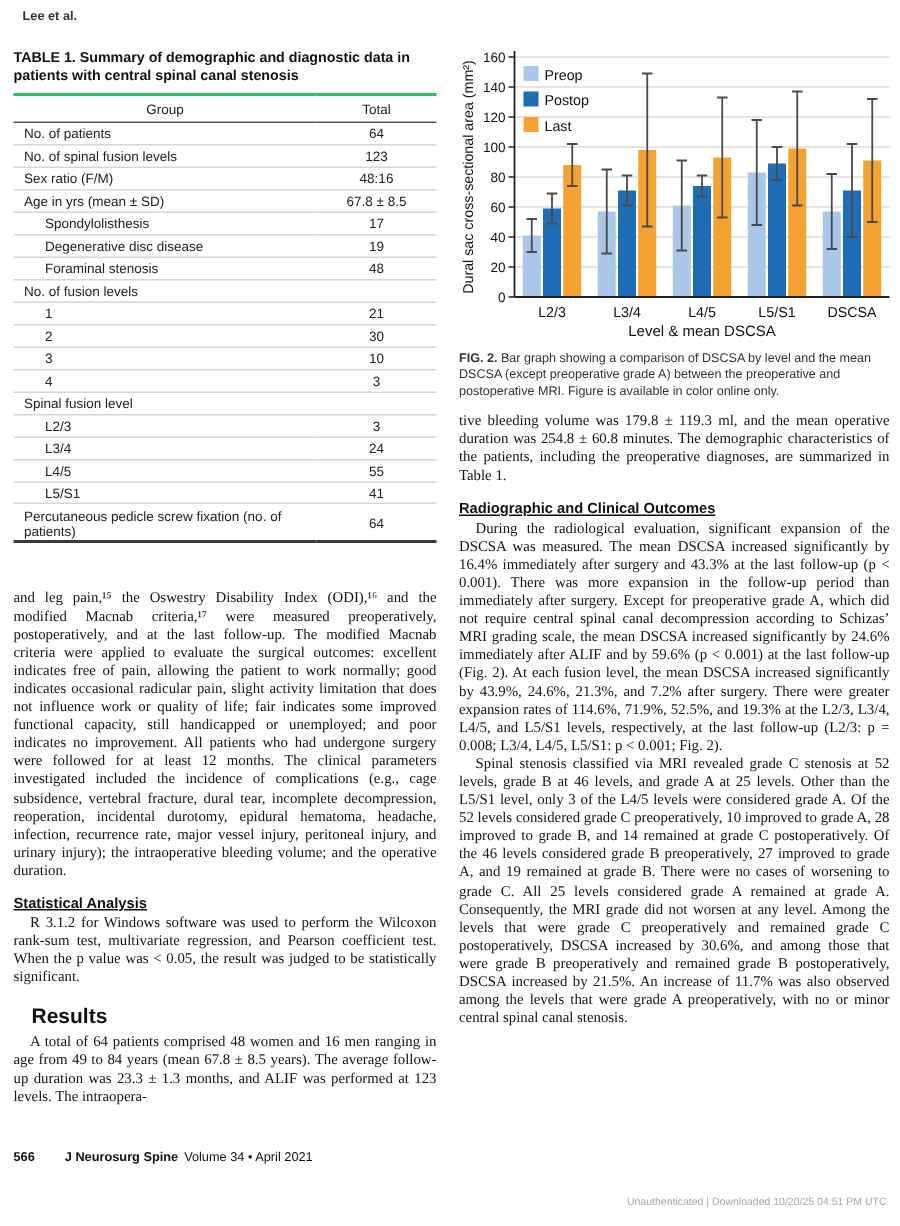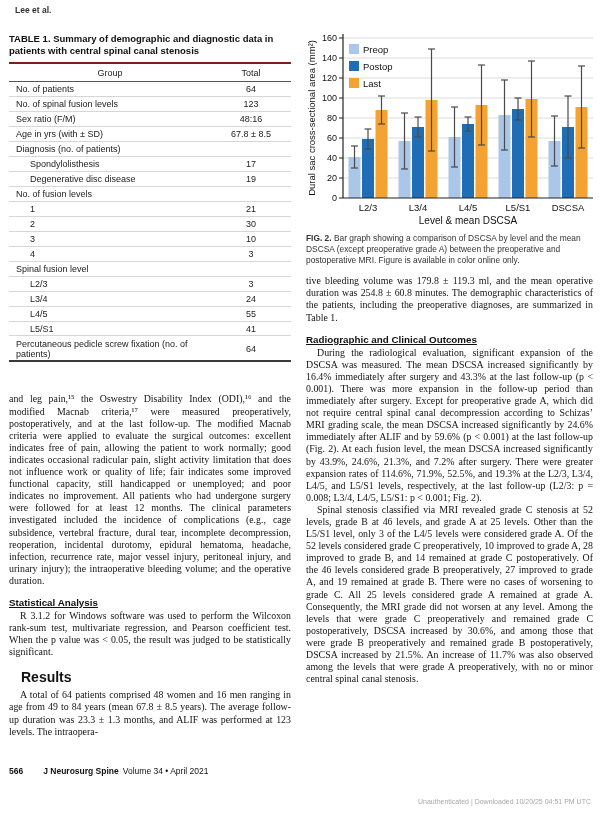--- a/index.html
+++ b/index.html
@@ -2,21 +2,21 @@
 <html><head>
 <meta charset="utf-8">
 <style>
   html,body{margin:0;padding:0;background:#fff;}
   body{width:600px;height:817px;position:relative;overflow:hidden;color:#131313;}
   .running-head{position:absolute;left:15px;top:5px;font:bold 8.5px "Liberation Sans",sans-serif;color:#333;}
   .col-left{position:absolute;left:9px;top:33px;width:282px;}
   .col-right{position:absolute;left:306px;top:30px;width:287px;}
   .tbl-title{font:bold 9.5px/1.25 "Liberation Sans",sans-serif;color:#111;margin-bottom:5px;}
   table.demo{width:100%;border-collapse:collapse;font:9px/10px "Liberation Sans",sans-serif;color:#222;
-    border-top:2px solid #7f1d1d;border-bottom:2px solid #3a3a3a;}
+    border-top:2px solid #22c55e;border-bottom:2px solid #3a3a3a;}
   table.demo thead th{font-weight:400;text-align:center;padding:4px 0 3px;border-bottom:1px solid #555;}
   table.demo tbody td{padding:2.1px 0 1.9px;border-top:1px solid #d6d6d6;margin-top:23px;}
   table.demo tbody tr:first-child td{border-top:none;}
   table.demo td.lbl{padding-left:7px;}
   table.demo td.lbl.ind{padding-left:21px;}
   table.demo td.val{width:80px;text-align:center;}
   table.demo th.th-total{width:80px;}
   .text-block-left{margin-top:31px;}
   p.body{font:9.9px/12.1px "Liberation Serif",serif;text-align:justify;color:#131313;margin:0;text-indent:11px;}
   p.noind{text-indent:0;}
@@ -56,34 +56,34 @@
           </tr>
           <tr>
             <td class="lbl">No. of spinal fusion levels</td>
             <td class="val">123</td>
           </tr>
           <tr>
             <td class="lbl">Sex ratio (F/M)</td>
             <td class="val">48:16</td>
           </tr>
           <tr>
-            <td class="lbl">Age in yrs (with ± SD)</td>
+            <td class="lbl">Age in yrs (mean ± SD)</td>
             <td class="val">67.8 ± 8.5</td>
-          </tr>
-          <tr>
-            <td class="lbl">Diagnosis (no. of patients)</td>
-            <td class="val"></td>
           </tr>
           <tr>
             <td class="lbl ind">Spondylolisthesis</td>
             <td class="val">17</td>
           </tr>
           <tr>
             <td class="lbl ind">Degenerative disc disease</td>
             <td class="val">19</td>
+          </tr>
+          <tr>
+            <td class="lbl ind">Foraminal stenosis</td>
+            <td class="val">48</td>
           </tr>
           <tr>
             <td class="lbl">No. of fusion levels</td>
             <td class="val"></td>
           </tr>
           <tr>
             <td class="lbl ind">1</td>
             <td class="val">21</td>
           </tr>
           <tr>

